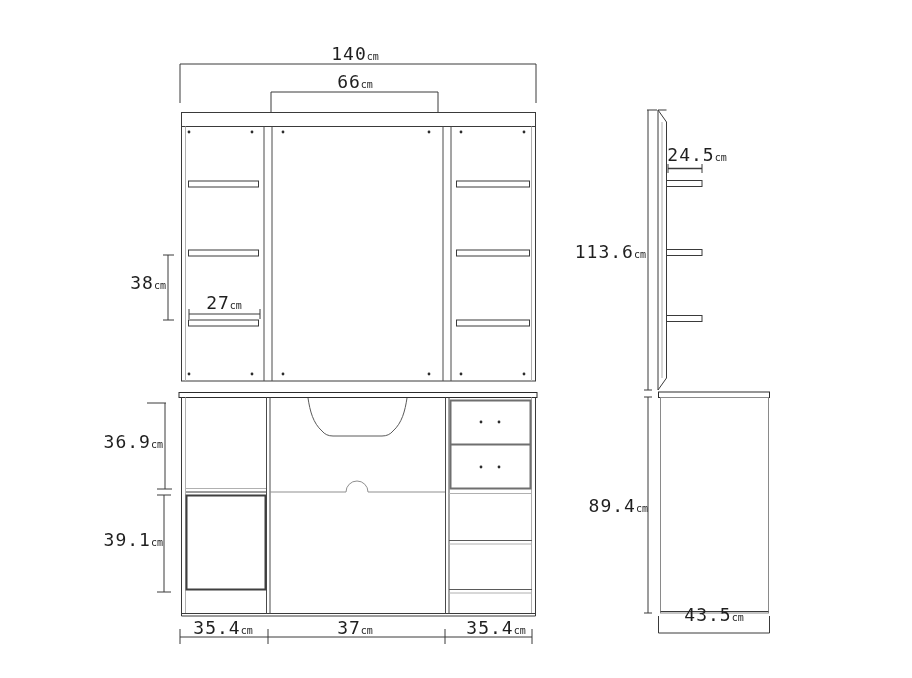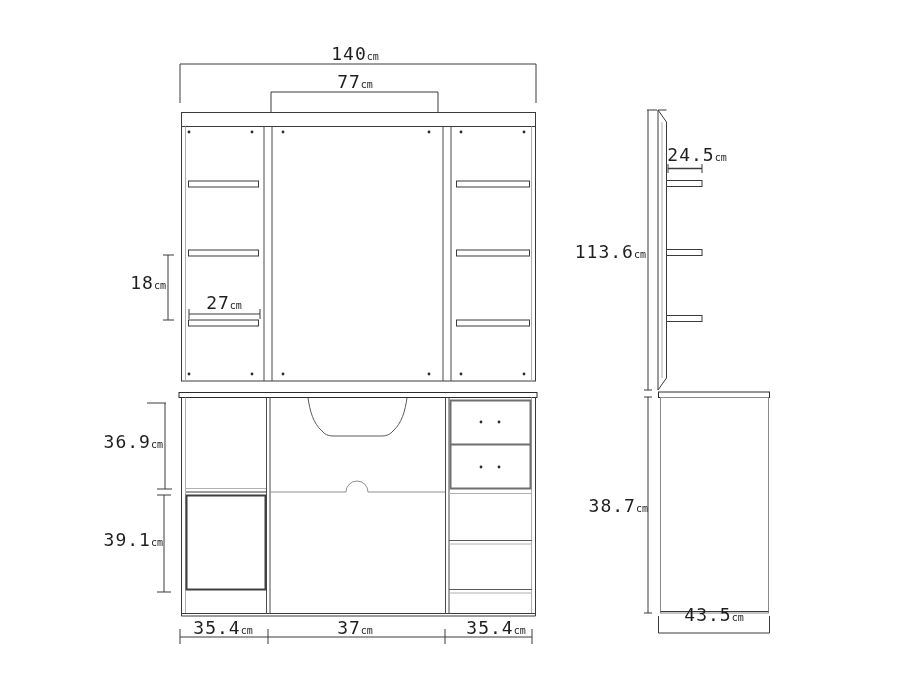--- a/index.html
+++ b/index.html
@@ -190,24 +190,24 @@
           <line x1="769.5" y1="616" x2="769.5" y2="633"></line>
         </g>
       </g>
     </g>
   </svg>
 
   <div class="dim-label" style="left:355px;top:54px;">
     <span class="val">140</span><span class="unit">cm</span>
   </div>
   <div class="dim-label" style="left:355px;top:82px;">
-    <span class="val">77</span><span class="unit">cm</span>
+    <span class="val">66</span><span class="unit">cm</span>
   </div>
   <div class="dim-label anchor-right" style="right:746px;top:283px;">
-    <span class="val">18</span><span class="unit">cm</span>
+    <span class="val">38</span><span class="unit">cm</span>
   </div>
   <div class="dim-label" style="left:224px;top:303px;text-align:right;">
     <span class="val">27</span><span class="unit">cm</span>
   </div>
   <div class="dim-label anchor-right" style="right:749px;top:442px;">
     <span class="val">36.9</span><span class="unit">cm</span>
   </div>
   <div class="dim-label anchor-right" style="right:749px;top:540px;">
     <span class="val">39.1</span><span class="unit">cm</span>
   </div>
@@ -220,19 +220,19 @@
   <div class="dim-label" style="left:496px;top:628px;">
     <span class="val">35.4</span><span class="unit">cm</span>
   </div>
   <div class="dim-label" style="left:697px;top:155px;">
     <span class="val">24.5</span><span class="unit">cm</span>
   </div>
   <div class="dim-label anchor-right" style="right:266px;top:252px;">
     <span class="val">113.6</span><span class="unit">cm</span>
   </div>
   <div class="dim-label anchor-right" style="right:264px;top:506px;">
-    <span class="val">38.7</span><span class="unit">cm</span>
+    <span class="val">89.4</span><span class="unit">cm</span>
   </div>
   <div class="dim-label" style="left:714px;top:615px;">
     <span class="val">43.5</span><span class="unit">cm</span>
   </div>
 
 </div>
 
 </body></html>

